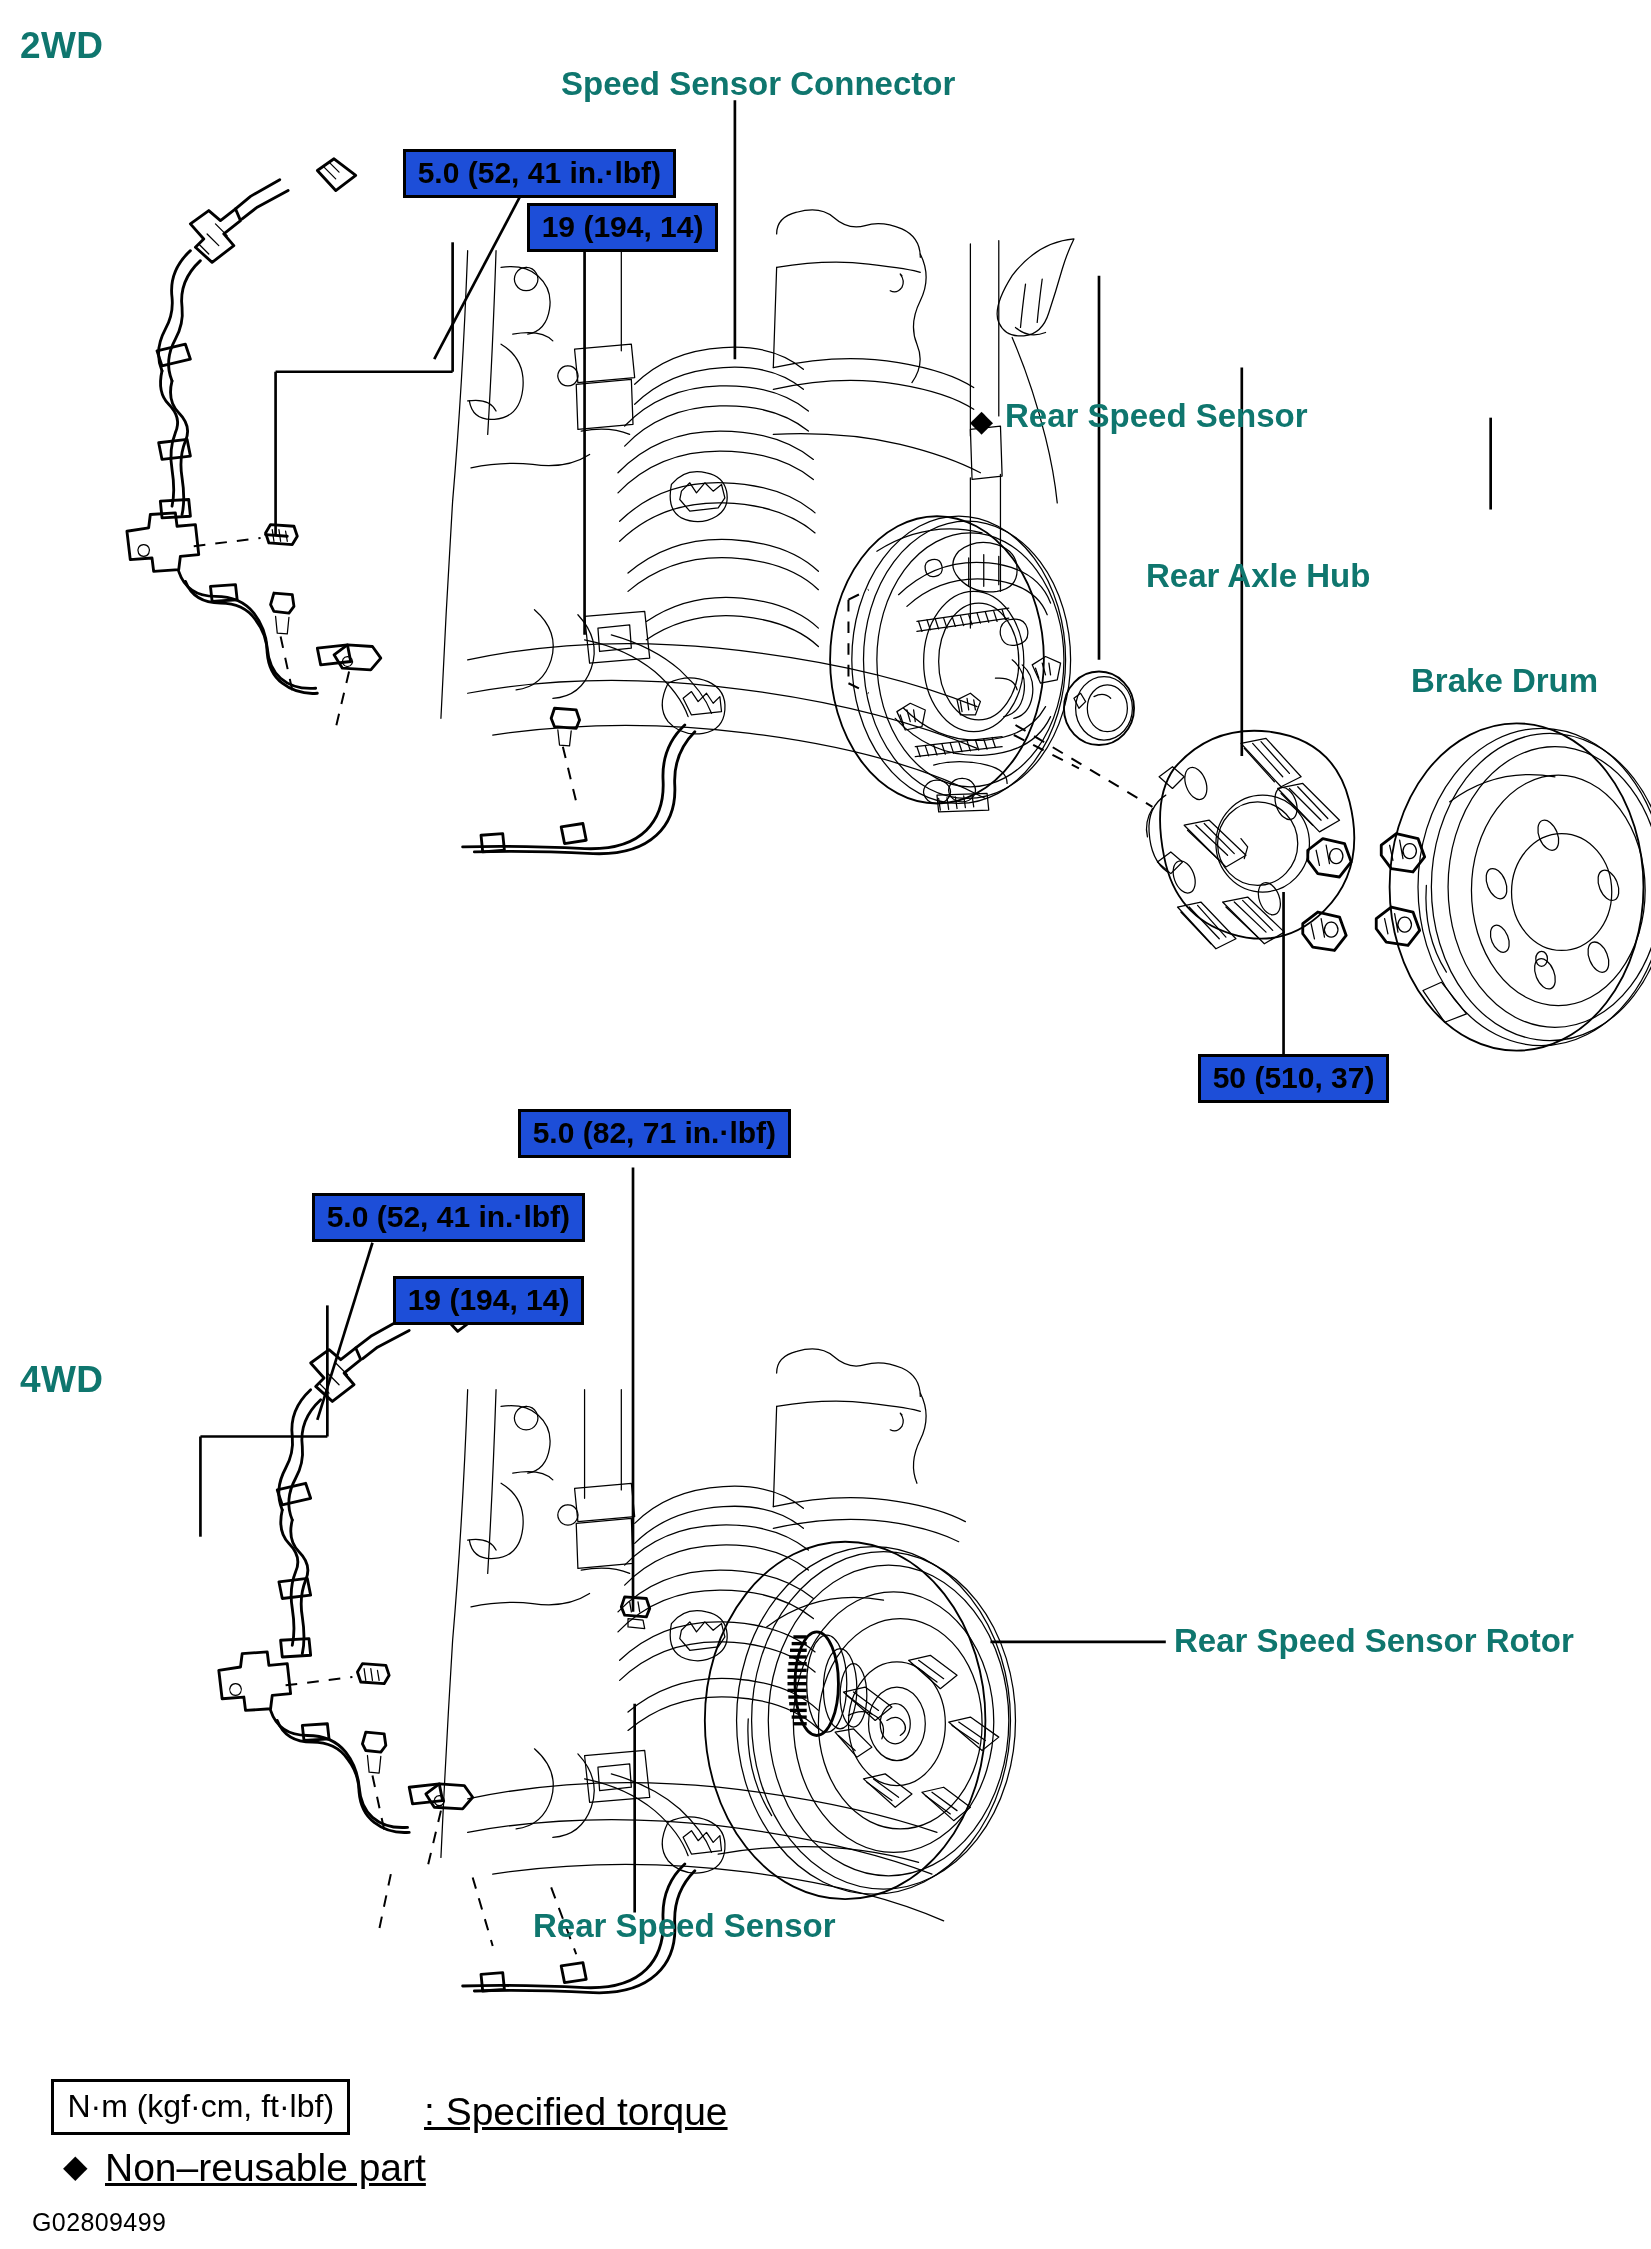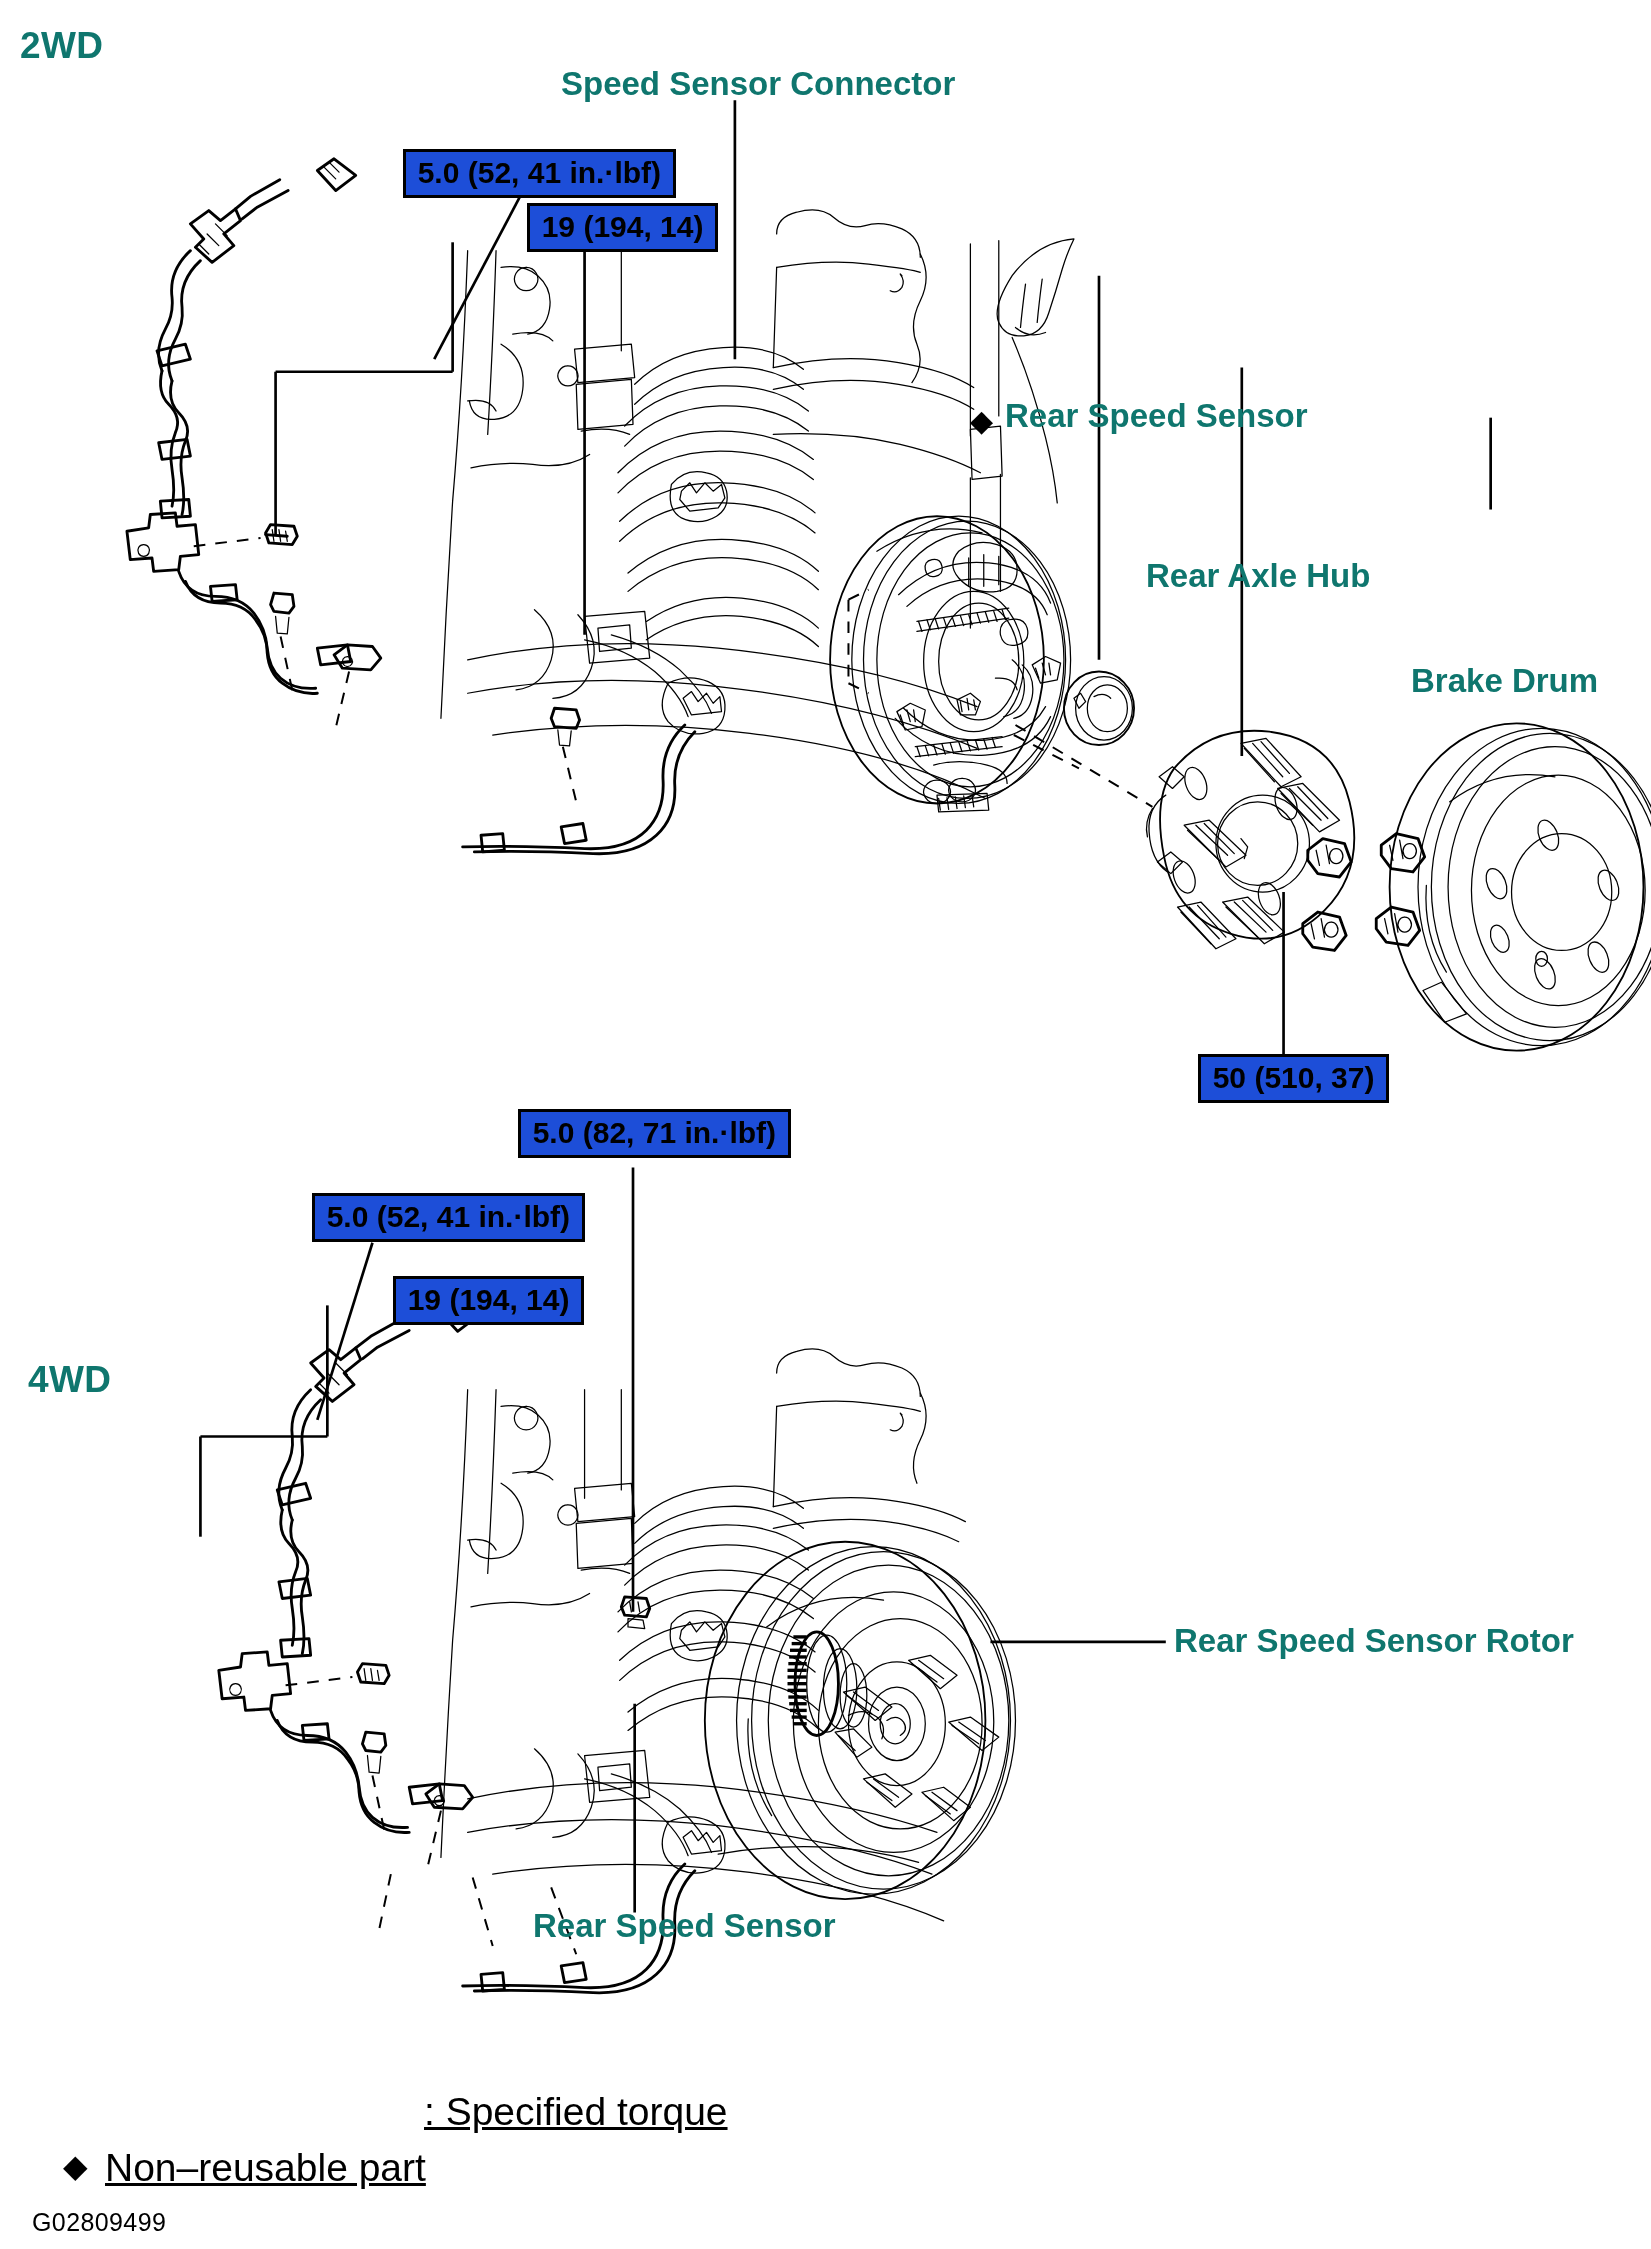--- a/index.html
+++ b/index.html
@@ -514,26 +514,27 @@
   <div class="txt callout" style="left:1411px; top:664px;">Brake Drum</div>
 
   <div class="torque-box" style="left:1198px; top:1054px;">50 (510, 37)</div>
 
   <div class="torque-box" style="left:518px; top:1109px;">5.0 (82, 71 in.·lbf)</div>
 
   <div class="torque-box" style="left:312px; top:1193px;">5.0 (52, 41 in.·lbf)</div>
 
   <div class="torque-box" style="left:393px; top:1276px;">19 (194, 14)</div>
 
-  <div class="txt section-title" style="left:28px; top:1361px;">4WD</div>
+  <div class="txt section-title" style="left:20px; top:1361px;">4WD</div>
 
   <div class="txt callout" style="left:1174px; top:1624px;">Rear Speed Sensor Rotor</div>
 
   <div class="txt callout" style="left:533px; top:1909px;">Rear Speed Sensor</div>
 
+  <div class="legend-box" style="left:51px; top:2079px;">N·m (kgf·cm, ft·lbf)</div>
   <div class="legend-text" style="left:424px; top:2090px;">: Specified torque</div>
 
   <div class="diamond" style="left:63px; top:2150px; font-size:32px;">◆</div>
   <div class="legend-text" style="left:105px; top:2146px;text-align:center;">Non–reusable part</div>
 
   <div class="figcode" style="left:32px; top:2208px;">G02809499</div>
 
 </div>
 
 

